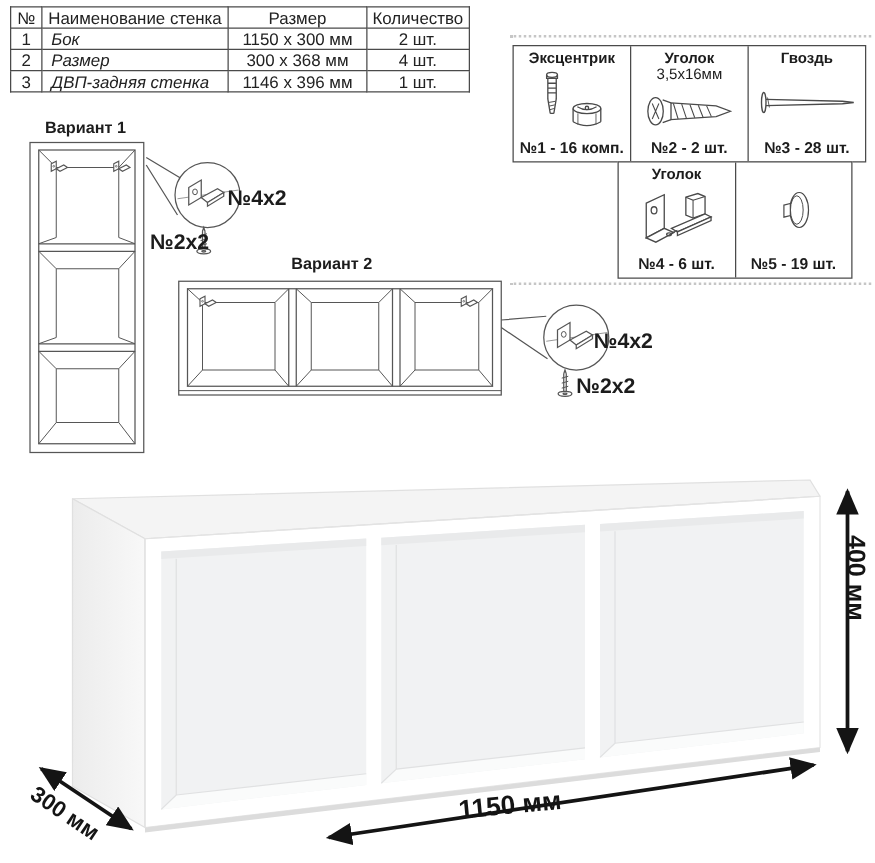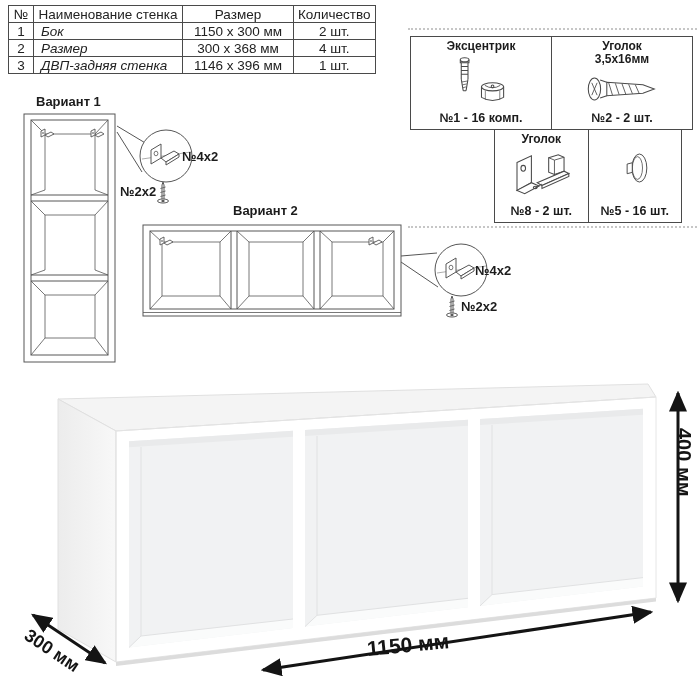--- a/index.html
+++ b/index.html
@@ -15,29 +15,29 @@
   table.parts td.name { text-align:left; padding-left:7px;font-style:italic; }
 
   
   .hwrow { position:absolute; display:flex; border:1.5px solid #4a4a4a; background:#fff; z-index:3; box-sizing:border-box; }
   .hwrow1 { left:410px; top:36px; width:283px; height:94px; }
   .hwrow2 { left:458px; top:128.5px; width:188px; height:94px;margin-left:36px; }
   .hwcell { flex:1 1 0; display:flex; flex-direction:column; align-items:center;
     justify-content:flex-end; padding:3px 2px 4px 2px; border-left:1.5px solid #4a4a4a; min-width:0; }
   .hwcell:first-child { border-left:none; }
   .hwtitle { font-weight:bold; font-size:12px; line-height:1.12; text-align:center; }
-  .hwsub   { font-weight:bold; font-size:12px; line-height:1.12; text-align:center; }
+  .hwsub   { font-weight:normal; font-size:12px; line-height:1.12; text-align:center; }
   .hwqty   { font-weight:bold; font-size:12.5px; white-space:nowrap; }
   .hwicon  { flex:1 1 auto; display:flex; align-items:center; justify-content:center; }
 
   .cutline { position:absolute; border-top:2px dotted #c6c6c6; z-index:2; }
 
   .lbl { position:absolute; z-index:4; white-space:nowrap; }
   .variant-title { font-weight:bold; font-size:13px; }
-  .callout-lbl { font-weight:bold; font-size:13px; }
+  .callout-lbl { font-weight:bold; font-size:17px; }
   .dim { font-weight:bold; color:#141414; }
   .dim-w { left:298px; top:633px; width:220px; text-align:center; font-size:21px; transform:rotate(-5.5deg); }
   .dim-h { left:672px; top:428px; font-size:20px; writing-mode:vertical-rl; }
   .dim-d { left:32px; top:625px; font-size:18px; transform:rotate(34deg); transform-origin:left top; }
 
   svg.draw { position:absolute; left:0; top:0; z-index:1; }
 </style>
 </head>
 <body>
 
@@ -109,49 +109,60 @@
         <svg width="80" height="38" viewBox="0 0 80 40" fill="none" stroke="#4a4a4a" stroke-width="1.1">
           <ellipse cx="11" cy="20" rx="6.5" ry="11.5"></ellipse>
           <path d="M8.2,13.5 L13.8,26.5 M13.8,13.5 L8.2,26.5" stroke-width="0.9"></path>
           <path d="M17,10.5 L24,13 M17,29.5 L24,27"></path>
           <path d="M24,13 L62,15.5 L74,20 L62,24.5 L24,27 Z"></path>
           <path d="M26,13.5 L30,26.5 M33,14 L37,26 M40,14.5 L44,25.5 M47,15 L51,25 M54,15.5 L58,24.5" stroke-width="0.9"></path>
         </svg>
       </div>
       <div class="hwqty">№2 - 2 шт.</div>
     </div>
+    <div class="hwcell">
+      <div class="hwtitle">Гвоздь</div>
+      <div class="hwicon">
+        <svg width="84" height="26" viewBox="0 0 84 26" fill="none" stroke="#4a4a4a" stroke-width="1.1">
+          <ellipse cx="7" cy="13" rx="1.8" ry="8"></ellipse>
+          <path d="M8.8,10.5 L70,12 L79,13 L70,14 L8.8,15.5"></path>
+          <path d="M10,9 L11.5,17" stroke-width="0.7"></path>
+        </svg>
+      </div>
+      <div class="hwqty">№3 - 28 шт.</div>
+    </div>
   </div>
 
   <div class="hwrow hwrow2">
     <div class="hwcell">
       <div class="hwtitle">Уголок</div>
       <div class="hwicon">
         <svg width="64" height="48" viewBox="0 0 64 50" fill="#fff" stroke="#4a4a4a" stroke-width="1.1">
           <path d="M7,12 L22,5 L22,33 L7,41 Z"></path>
           <ellipse cx="13.5" cy="18" rx="2.4" ry="3" fill="none"></ellipse>
           <path d="M7,41 L22,33 L30,36.5 L15,44.5 Z"></path>
           <path d="M40,7 L50,4 L56,6.5 L56,21 L46,24.5 L40,22 Z"></path>
           <path d="M40,7 L46,9.5 L46,24.5 M46,9.5 L56,6.5" fill="none" stroke-width="0.9"></path>
           <path d="M28,33 L56,21 L61,23.5 L33,36 Z"></path>
           <path d="M33,36 L61,23.5 L61,26.5 L33,39 Z"></path>
           <ellipse cx="26" cy="38" rx="2" ry="1.2" fill="none"></ellipse>
           <path d="M27.5,37.3 L33,34.5" fill="none" stroke-width="0.9"></path>
         </svg>
       </div>
-      <div class="hwqty">№8 - 2 шт.</div>
+      <div class="hwqty">№4 - 6 шт.</div>
     </div>
     <div class="hwcell">
       <div class="hwicon">
         <svg width="40" height="42" viewBox="0 0 40 48" fill="#fff" stroke="#4a4a4a" stroke-width="1.1">
           <ellipse cx="25" cy="24" rx="8.5" ry="16"></ellipse>
           <ellipse cx="22.8" cy="24" rx="5.8" ry="13" fill="none" stroke-width="0.9"></ellipse>
           <path d="M11,19.5 L16.9,18 L16.9,29 L11,30.5 Z"></path>
         </svg>
       </div>
-      <div class="hwqty">№5 - 16 шт.</div>
+      <div class="hwqty">№5 - 19 шт.</div>
     </div>
   </div>
 
   <div class="lbl variant-title" style="left:36px; top:94px;">Вариант 1</div>
   <div class="lbl variant-title" style="left:233px; top:203px;">Вариант 2</div>
 
   <div class="lbl callout-lbl" style="left:182px; top:149px;">№4х2</div>
   <div class="lbl callout-lbl" style="left:120px; top:184px;">№2х2</div>
   <div class="lbl callout-lbl" style="left:475px; top:263px;">№4х2</div>
   <div class="lbl callout-lbl" style="left:461px; top:299px;">№2х2</div>

